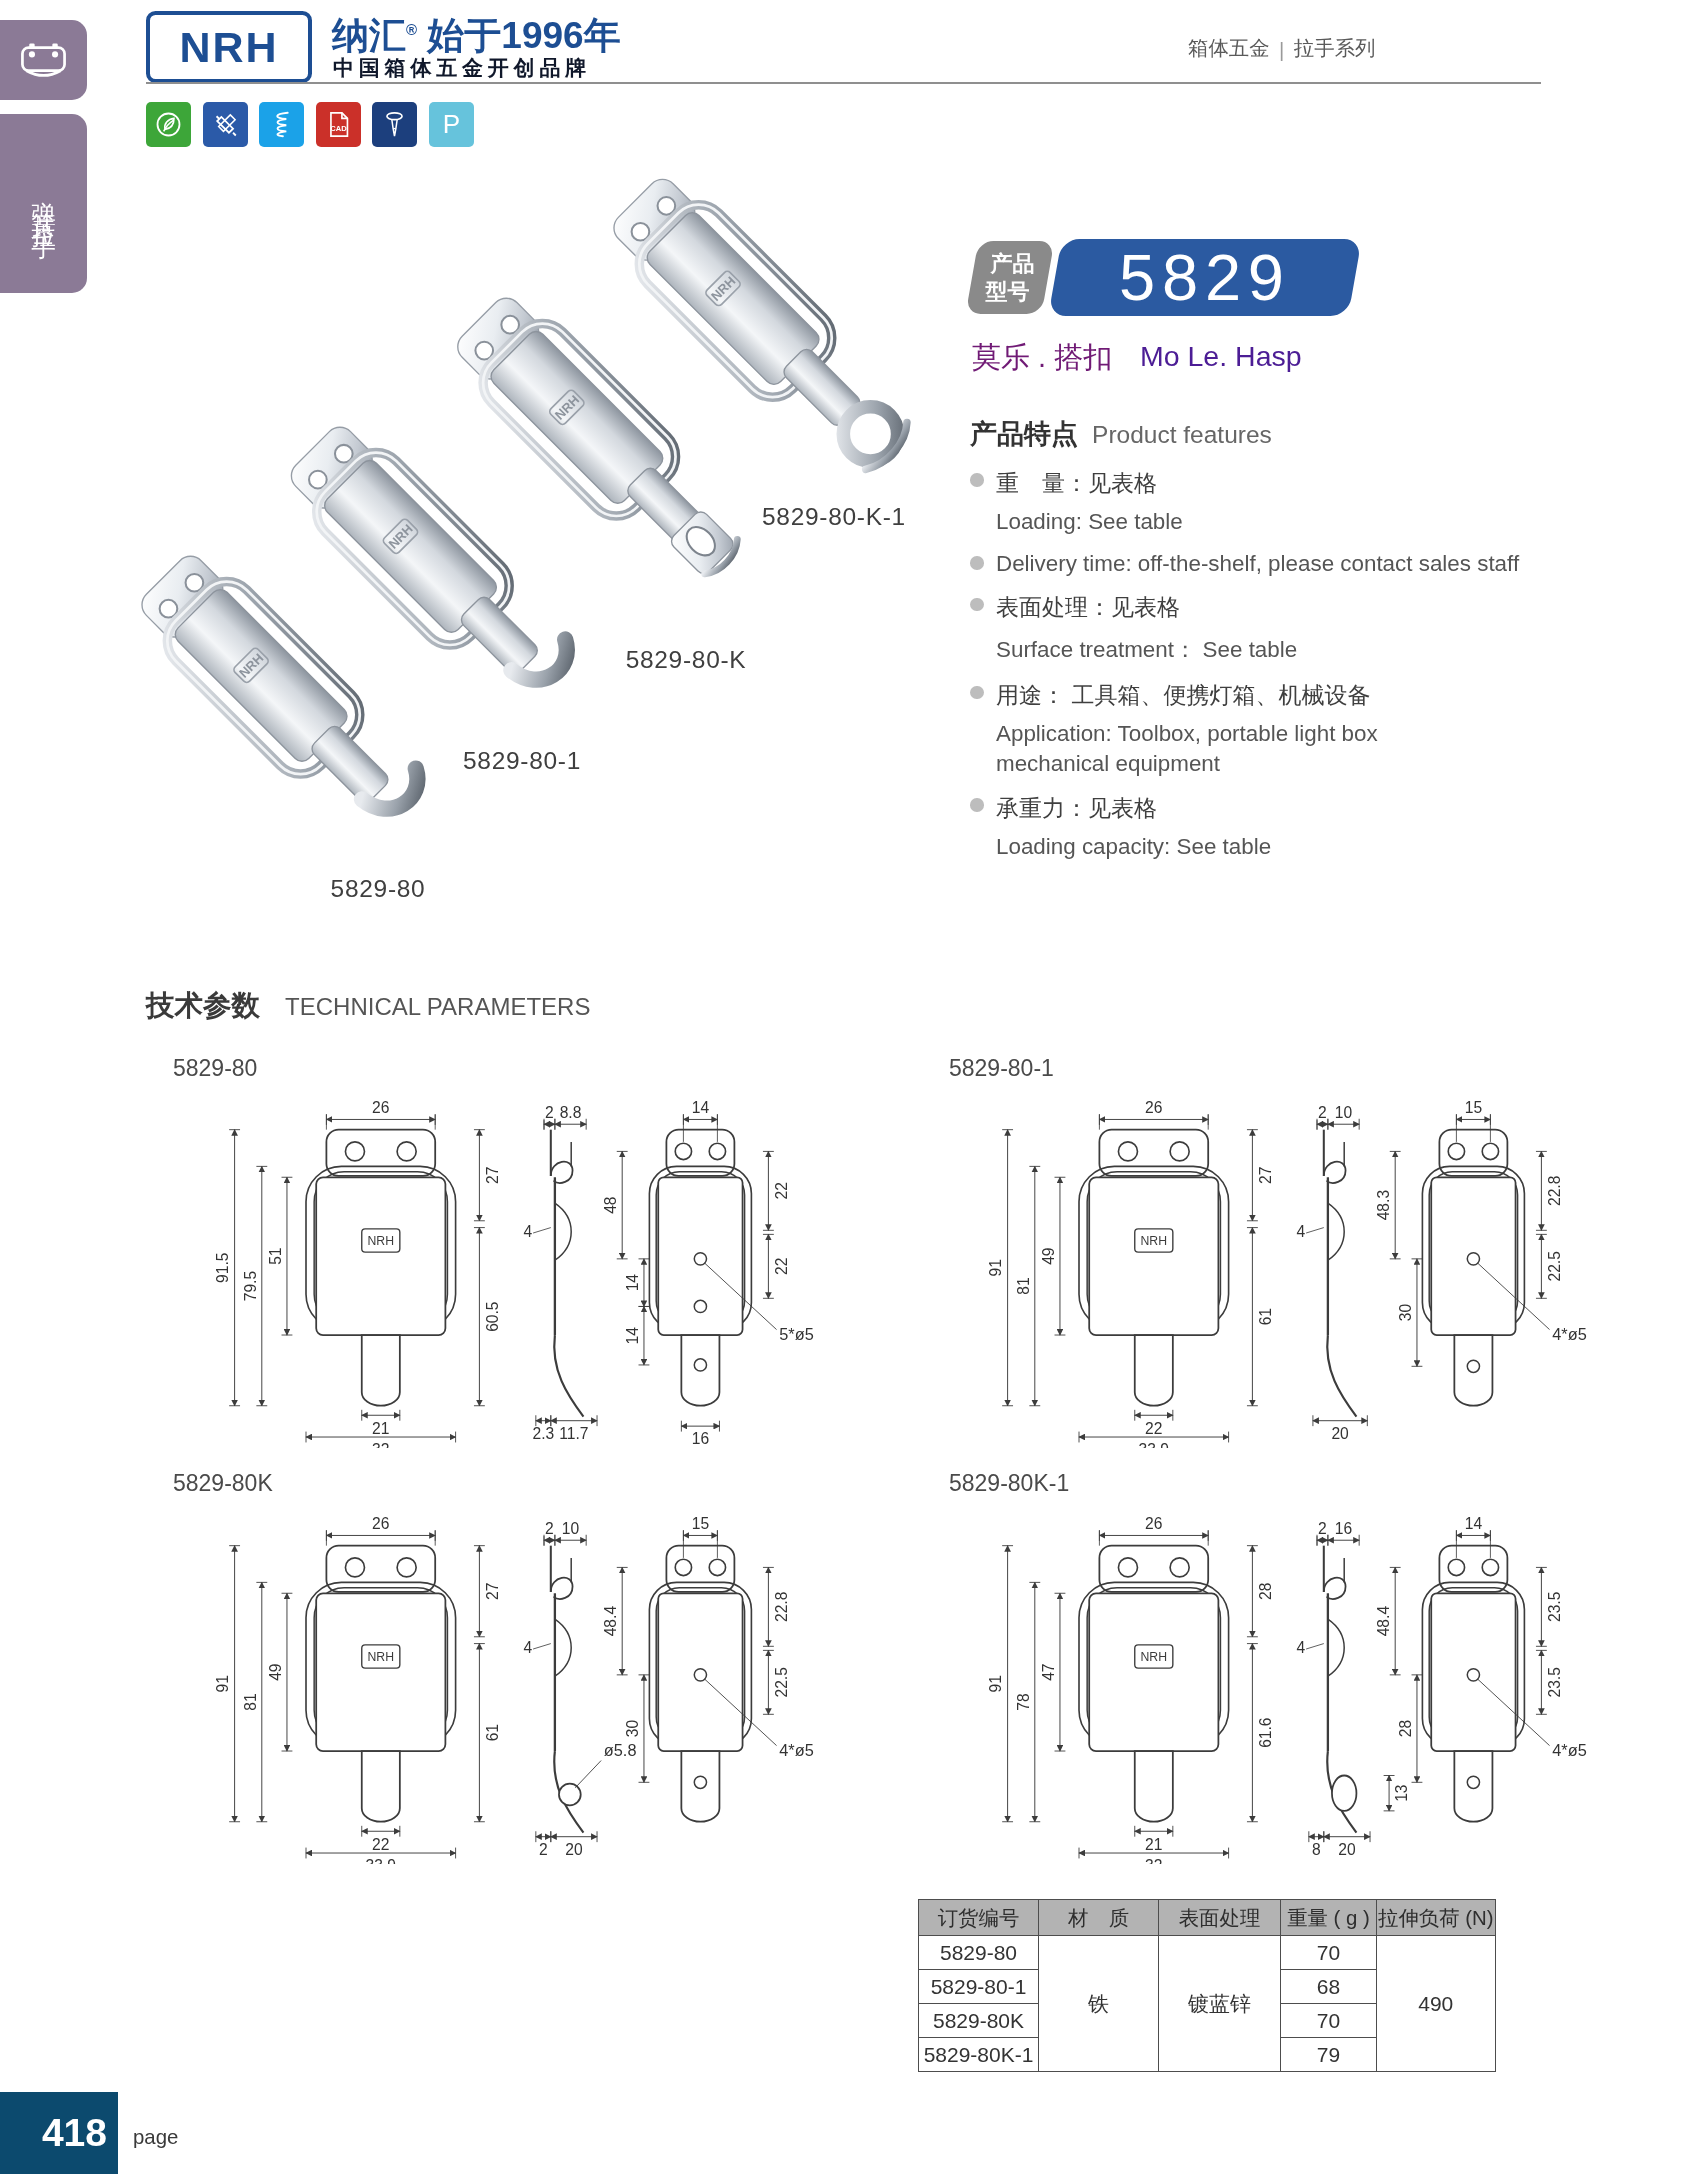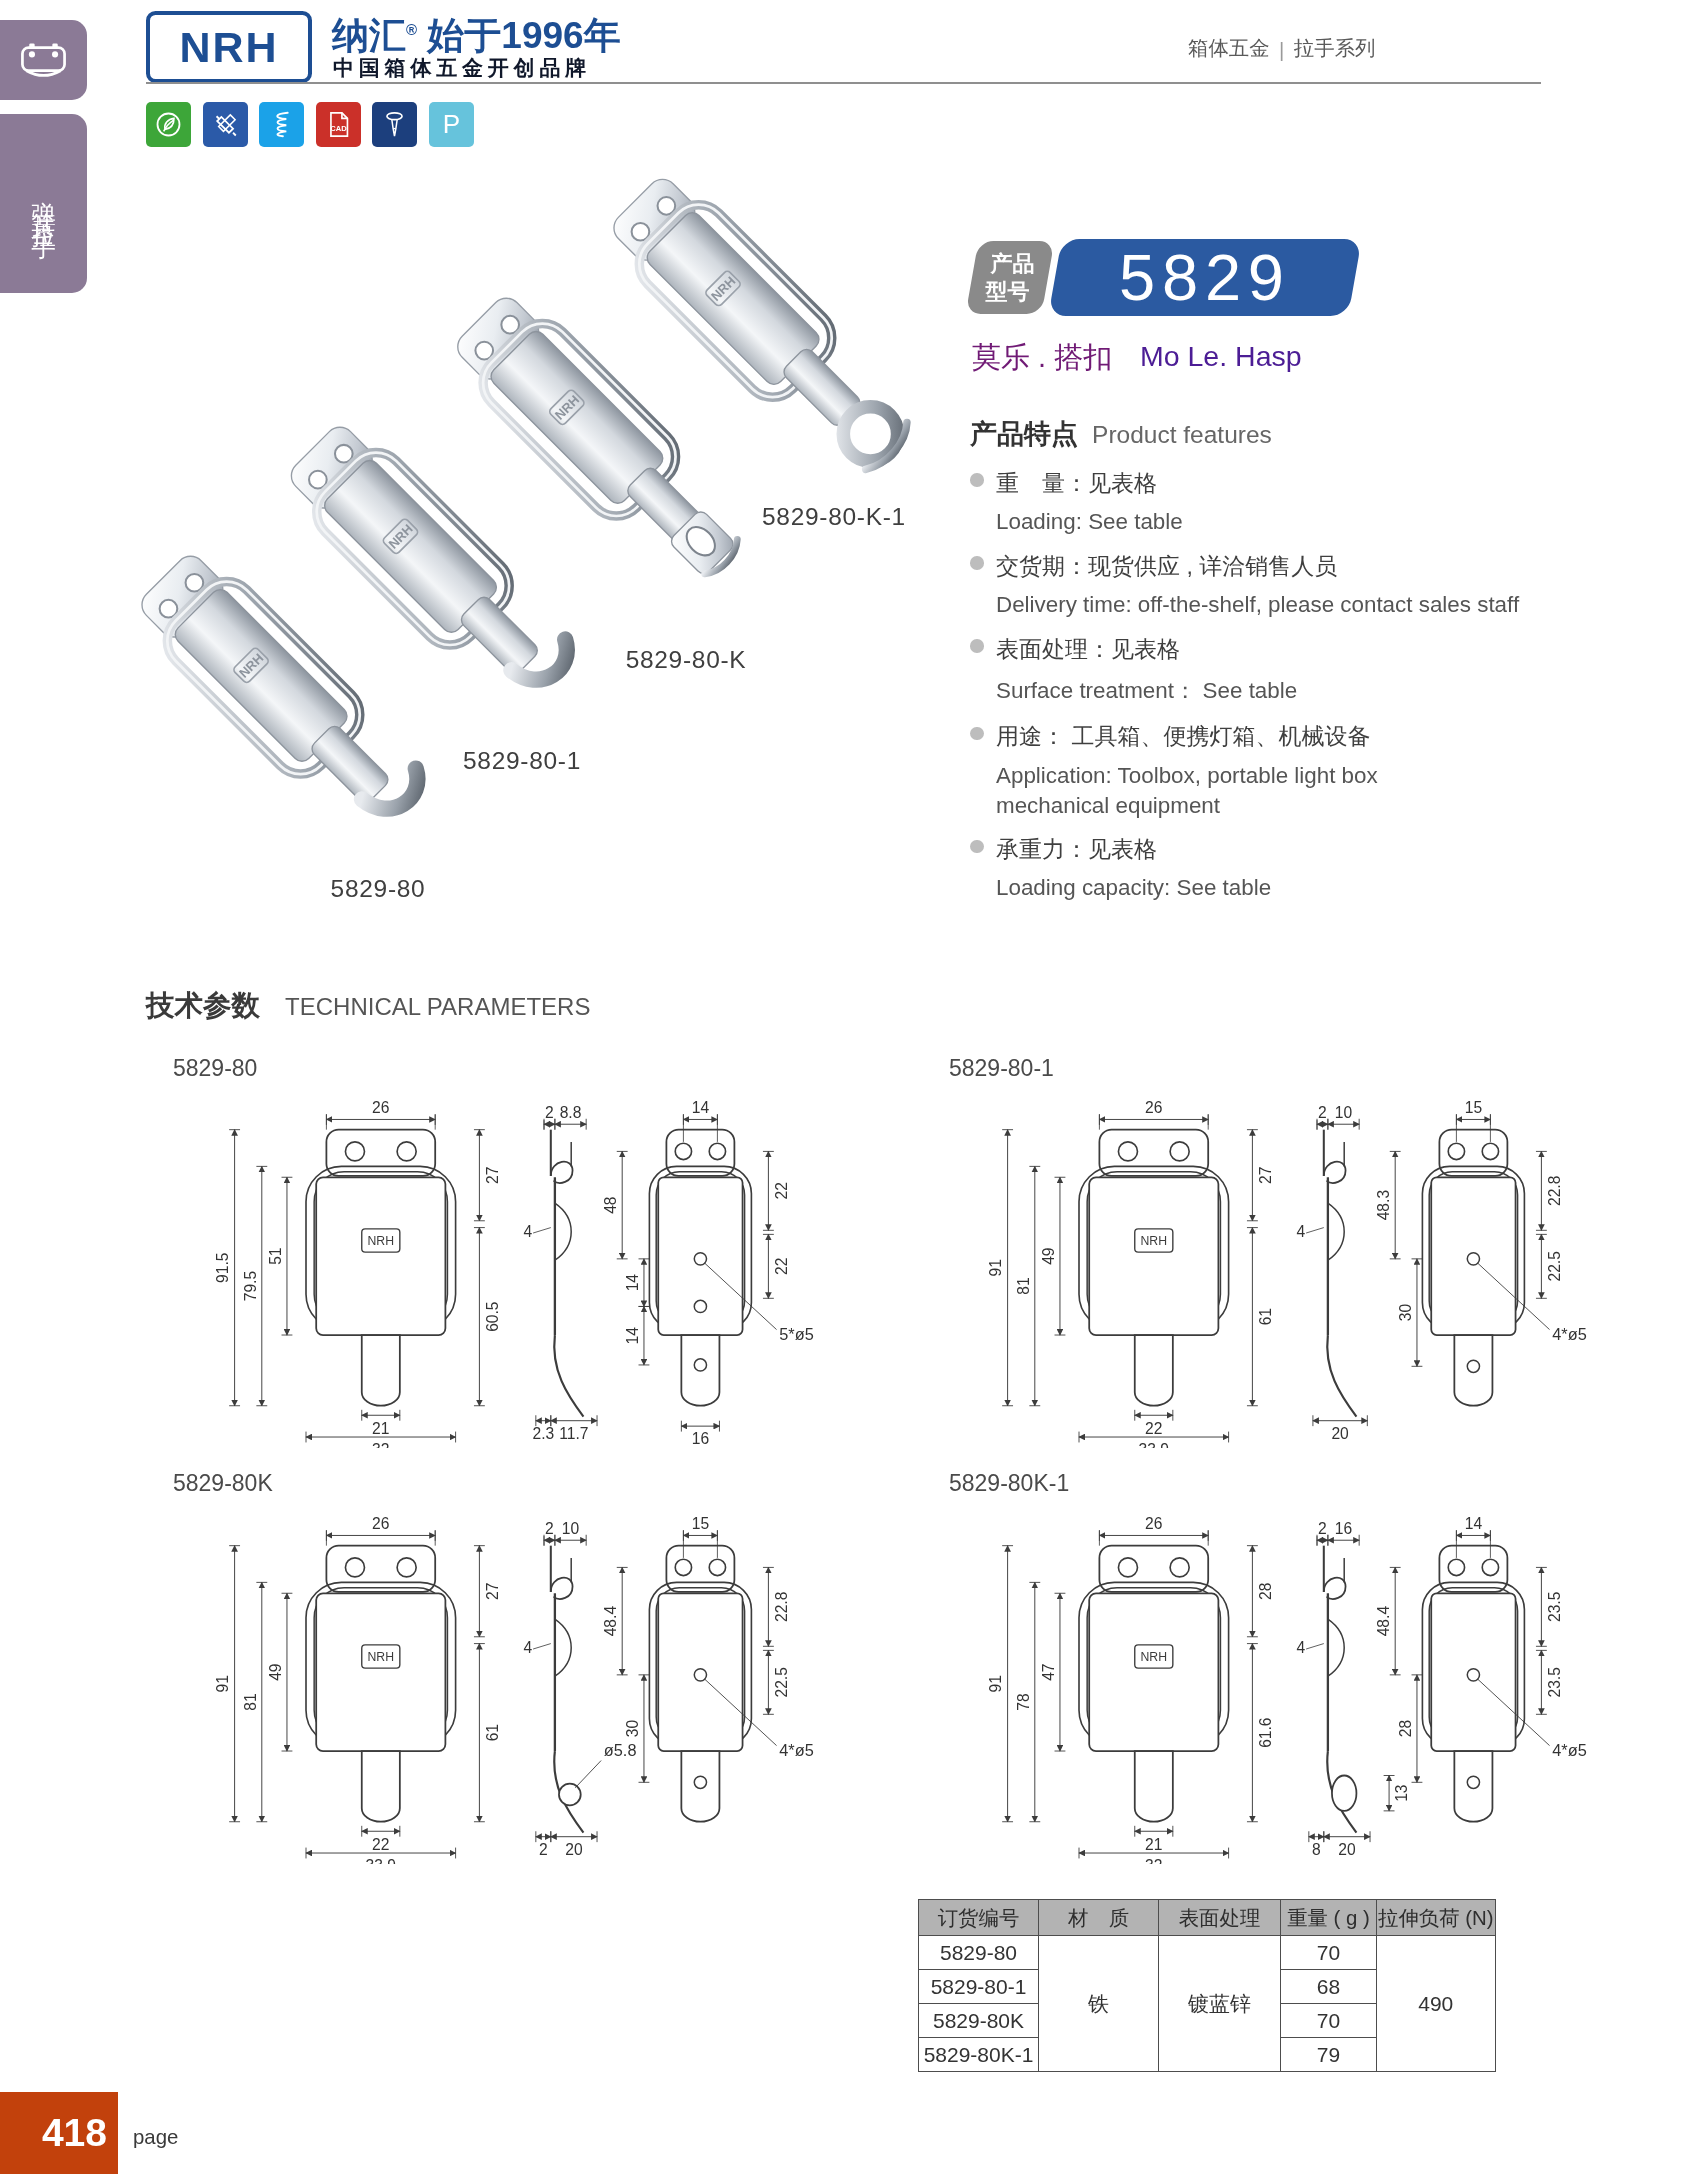--- a/index.html
+++ b/index.html
@@ -62,21 +62,21 @@
   .callout{font-size:24px;fill:#333;}
 
   
   #spec-table{left:918px;top:1899px;border-collapse:collapse;table-layout:fixed;}
   #spec-table th,#spec-table td{border:1.4px solid #4d4d4d;text-align:center;vertical-align:middle;
       font-weight:normal;color:#333;overflow:hidden;white-space:nowrap;}
   #spec-table th{background:#b3b3b3;font-size:20.4px;height:33px;color:#2e2e2e;}
   #spec-table td{font-size:21px;height:31px;background:#fff;}
 
   
-  .page-badge{left:0;top:2092px;width:118px;height:82px;background:#c2410c;color:#fff;
+  .page-badge{left:0;top:2092px;width:118px;height:82px;background:#0c4a6e;color:#fff;
               display:flex;align-items:center;justify-content:flex-end;padding-right:11px;box-sizing:border-box;
               font-size:39px;font-weight:bold;}
   .page-word{left:133px;top:2126px;font-size:20.4px;color:#3a3a3a;}
 </style>
 </head>
 <body>
 
 <div id="page">
 
   <div class="abs side-block side-icon">
@@ -250,21 +250,20 @@
     <span class="en">Product features</span>
   </div>
   <div class="abs" id="features-list">
       <div class="feat">
         <span class="dot"></span>
         <div class="cn">重　量：见表格</div>
         <div class="en">Loading: See table</div>
       </div>
       <div class="feat">
         <span class="dot"></span>
-        <div class="cn">交货期：现货供应 , 详洽销售人员</div>
         <div class="en">Delivery time: off-the-shelf, please contact sales staff</div>
       </div>
       <div class="feat">
         <span class="dot"></span>
         <div class="cn">表面处理：见表格</div>
         <div class="en">Surface treatment：  See table</div>
       </div>
       <div class="feat">
         <span class="dot"></span>
         <div class="cn">用途：  工具箱、便携灯箱、机械设备</div>

